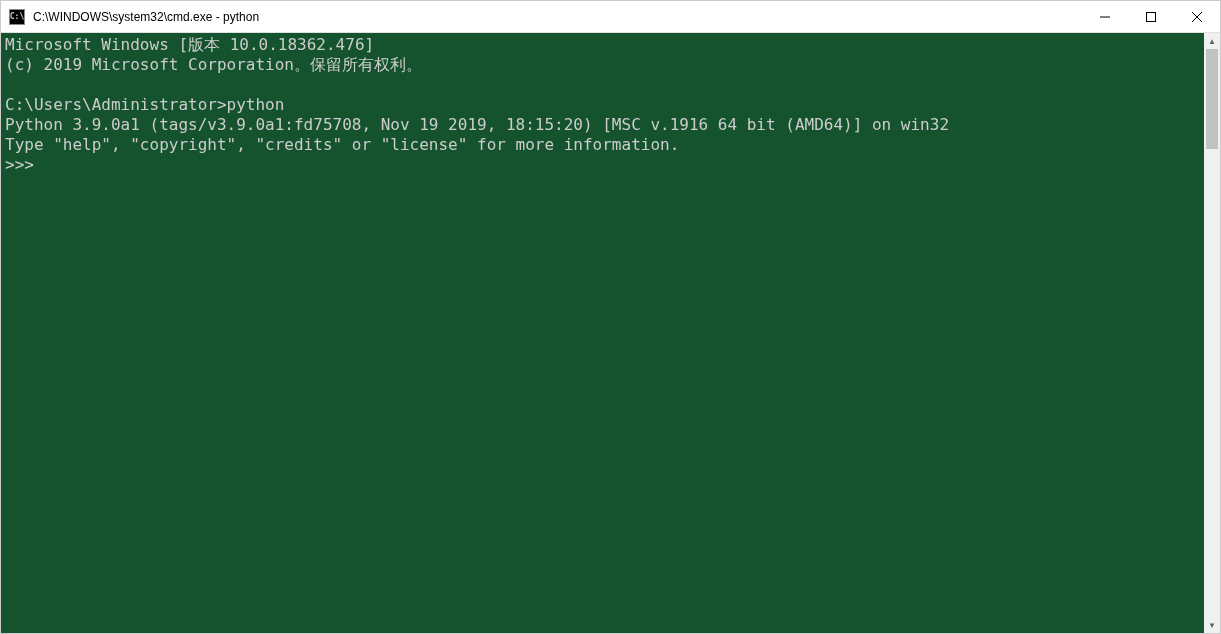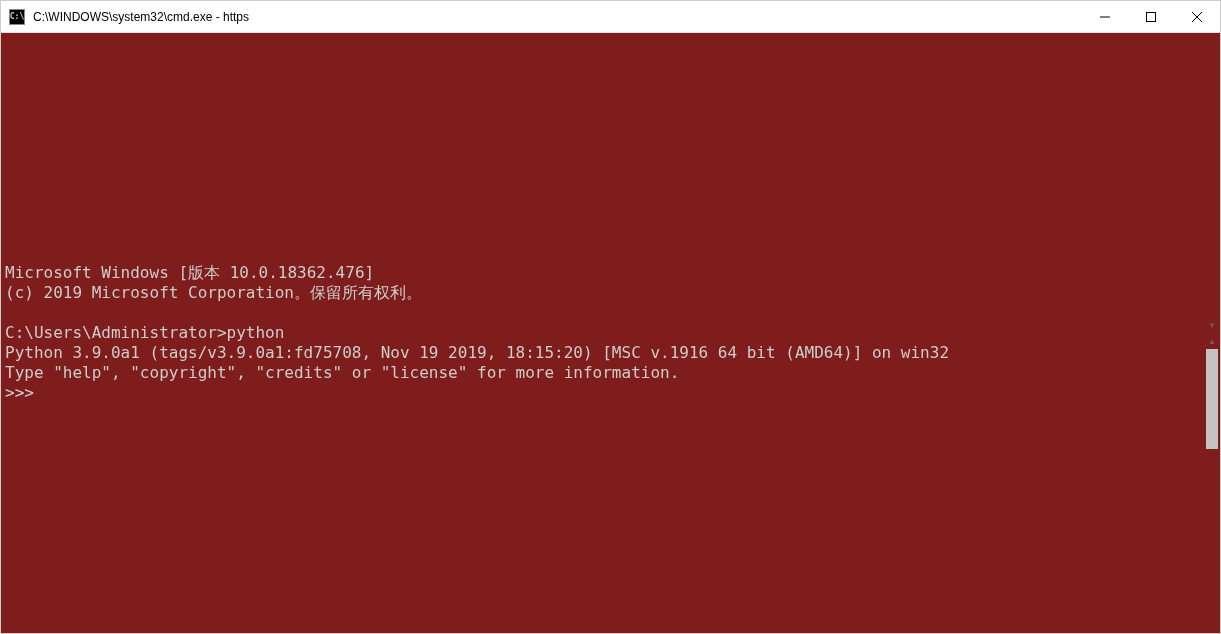--- a/index.html
+++ b/index.html
@@ -61,24 +61,23 @@
       justify-content: center;
       color: #000000;
       font-size: 10px;
     }
     .titlebar-btn svg {
       stroke: #000;
       fill: none;
     }
     .console-body {
       flex: 1;
-      background: #7f1d1d;
+      background: #14532d;
       display: flex;
       position: relative;
-      align-items: center;
     }
     .console-content {
       flex: 1;
       padding: 2px 4px;
       font-family: "NSimSun", "SimSun", "Consolas", monospace;
       font-size: 16px;
       line-height: 20px;
       color: #cccccc;
       white-space: pre;
     }
@@ -116,21 +115,21 @@
       font-family: Arial, sans-serif;
       opacity: 0.85;
     }
   </style>
 </head>
 <body>
 
 <div class="window">
   <div class="titlebar">
     <div class="titlebar-icon">C:\</div>
-    <div class="titlebar-title">C:\WINDOWS\system32\cmd.exe - https</div>
+    <div class="titlebar-title">C:\WINDOWS\system32\cmd.exe - python</div>
     <div class="titlebar-buttons">
       <div class="titlebar-btn">
         <svg width="10" height="10" viewBox="0 0 10 10">
             <line x1="0" y1="5" x2="10" y2="5" stroke-width="1"></line>
           </svg>
       </div>
       <div class="titlebar-btn">
         <svg width="10" height="10" viewBox="0 0 10 10">
             <rect x="0.5" y="0.5" width="9" height="9" stroke-width="1"></rect>
           </svg>

